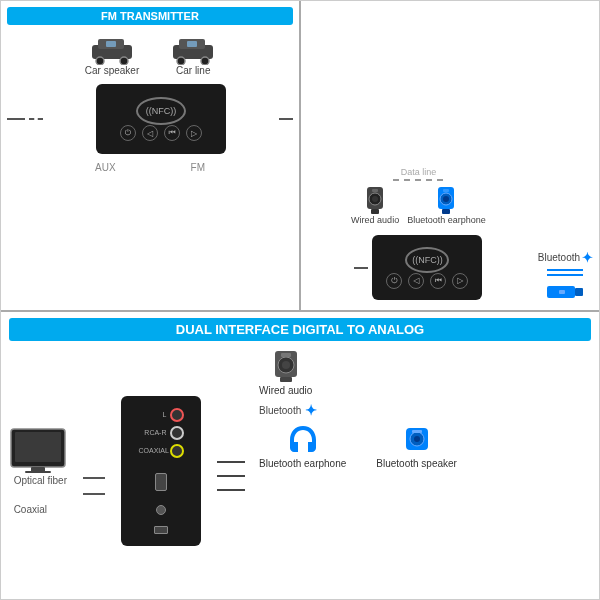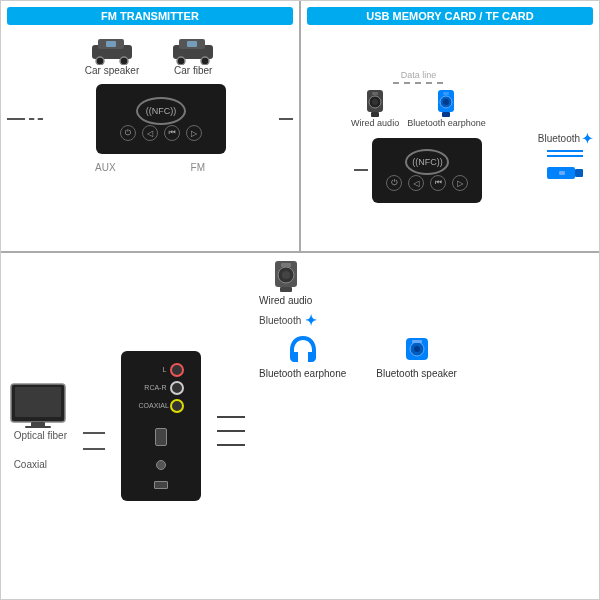--- a/index.html
+++ b/index.html
@@ -15,21 +15,21 @@
       width: 600px;
       height: 600px;
       display: flex;
       flex-direction: column;
       border: 1px solid #ccc;
     }
 
     
     .top-row {
       display: flex;
-      height: 252px;
+      height: 311px;
       border-bottom: 2px solid #aaa;
     }
 
     .panel-fm {
       flex: 1;
       border-right: 2px solid #aaa;
       padding: 6px;
       display: flex;
       flex-direction: column;
     }
@@ -199,21 +199,21 @@
             <span style="font-size:10px;color:#444">Car speaker</span>
           </div>
           <div class="icon-label">
             <svg class="car-svg" viewBox="0 0 44 30">
               <rect x="2" y="10" width="40" height="14" rx="3" fill="#444"></rect>
               <rect x="8" y="4" width="26" height="10" rx="2" fill="#555"></rect>
               <circle cx="10" cy="26" r="4" fill="#222" stroke="#888" stroke-width="1.5"></circle>
               <circle cx="34" cy="26" r="4" fill="#222" stroke="#888" stroke-width="1.5"></circle>
               <rect x="16" y="6" width="10" height="6" rx="1" fill="#88ccff" opacity="0.6"></rect>
             </svg>
-            <span style="font-size:10px;color:#444">Car fiber</span>
+            <span style="font-size:10px;color:#444">Car line</span>
           </div>
         </div>
 
         <div style="display:flex;align-items:center;width:100%;justify-content:center;gap:4px;margin-bottom:2px;">
           <div style="height:2px;background:#555;width:18px;"></div>
           <div style="height:2px;border-top:2px dashed #555;width:14px;"></div>
           <div class="device-box">
             <div style="display:flex;align-items:center;justify-content:center;border:2px solid #777;border-radius:50%;width:50px;height:28px;color:#aaa;font-size:9px;">
               <span>((NFC))</span>
             </div>
@@ -229,23 +229,22 @@
 
         <div class="fm-labels">
           <span style="font-size:10px;color:#888;margin-left:10px;">AUX</span>
           <span style="font-size:10px;color:#888;margin-right:10px;">FM</span>
         </div>
 
       </div>
     </div>
 
     <div class="panel-usb">
-      <div class="panel-title-blue">USB MEMORY CARD / TF CARD</div>
-
-      <div style="display:flex;align-items:center;gap:8px;flex:1;">
+
+      <div style="display:flex;align-items:flex-end;gap:8px;flex:1;">
 
         <div style="display:flex;flex-direction:column;align-items:center;flex:1;">
           <span style="font-size:9px;color:#aaa;margin-bottom:2px;">Data line</span>
 
           <div style="border-top:2px dashed #999;width:50px;margin-bottom:4px;"></div>
 
           <div style="display:flex;gap:8px;margin-bottom:6px;">
 
             <div class="icon-label">
               <svg width="22" height="30" viewBox="0 0 22 30">
@@ -303,20 +302,21 @@
             <rect x="12" y="10" width="6" height="4" rx="1" fill="#66aaff"></rect>
           </svg>
         </div>
 
       </div>
     </div>
 
   </div>
 
   <div class="panel-bottom">
+    <div class="panel-title-blue-lg">DUAL INTERFACE DIGITAL TO ANALOG</div>
 
     <div class="bottom-content">
 
       <div style="display:flex;align-items:center;gap:16px;justify-content:space-between;">
 
         <div style="display:flex;flex-direction:column;align-items:flex-end;gap:8px;">
 
           <svg width="58" height="46" viewBox="0 0 58 46" style="margin-bottom:4px;">
             <rect x="2" y="2" width="54" height="38" rx="3" fill="#222" stroke="#888" stroke-width="1.5"></rect>
             <rect x="6" y="5" width="46" height="30" rx="1" fill="#3a3a3a"></rect>

